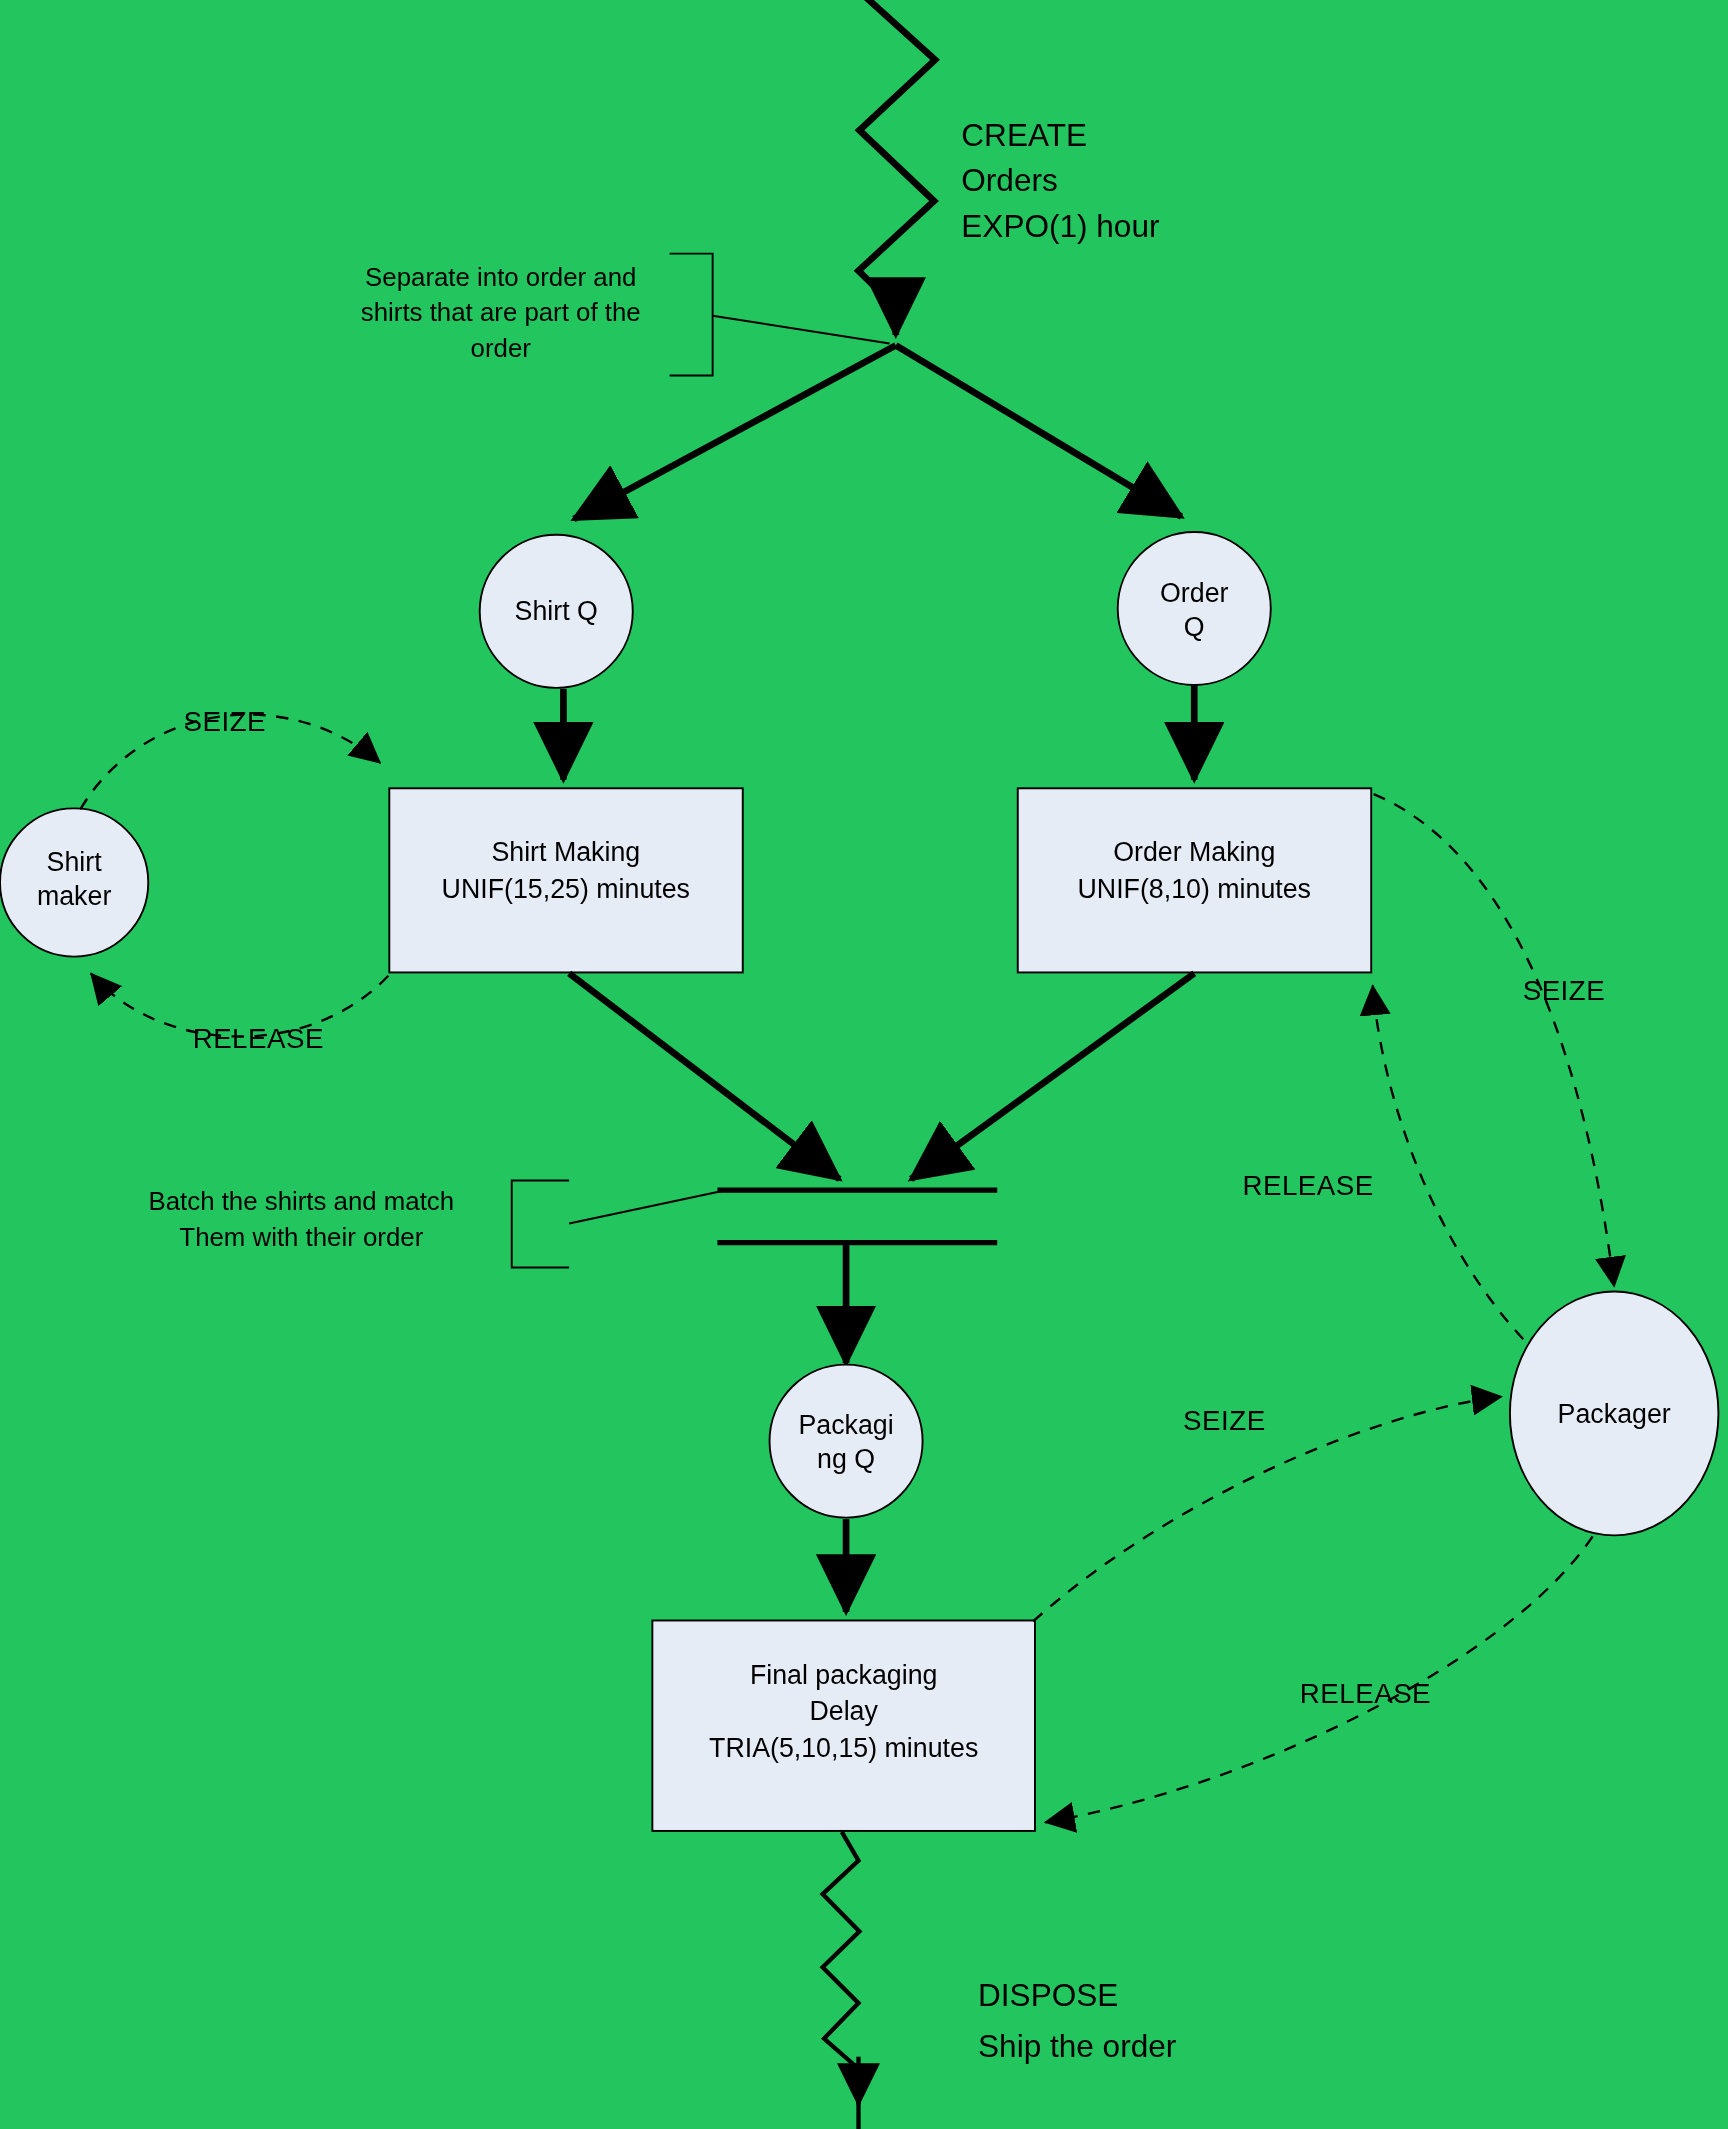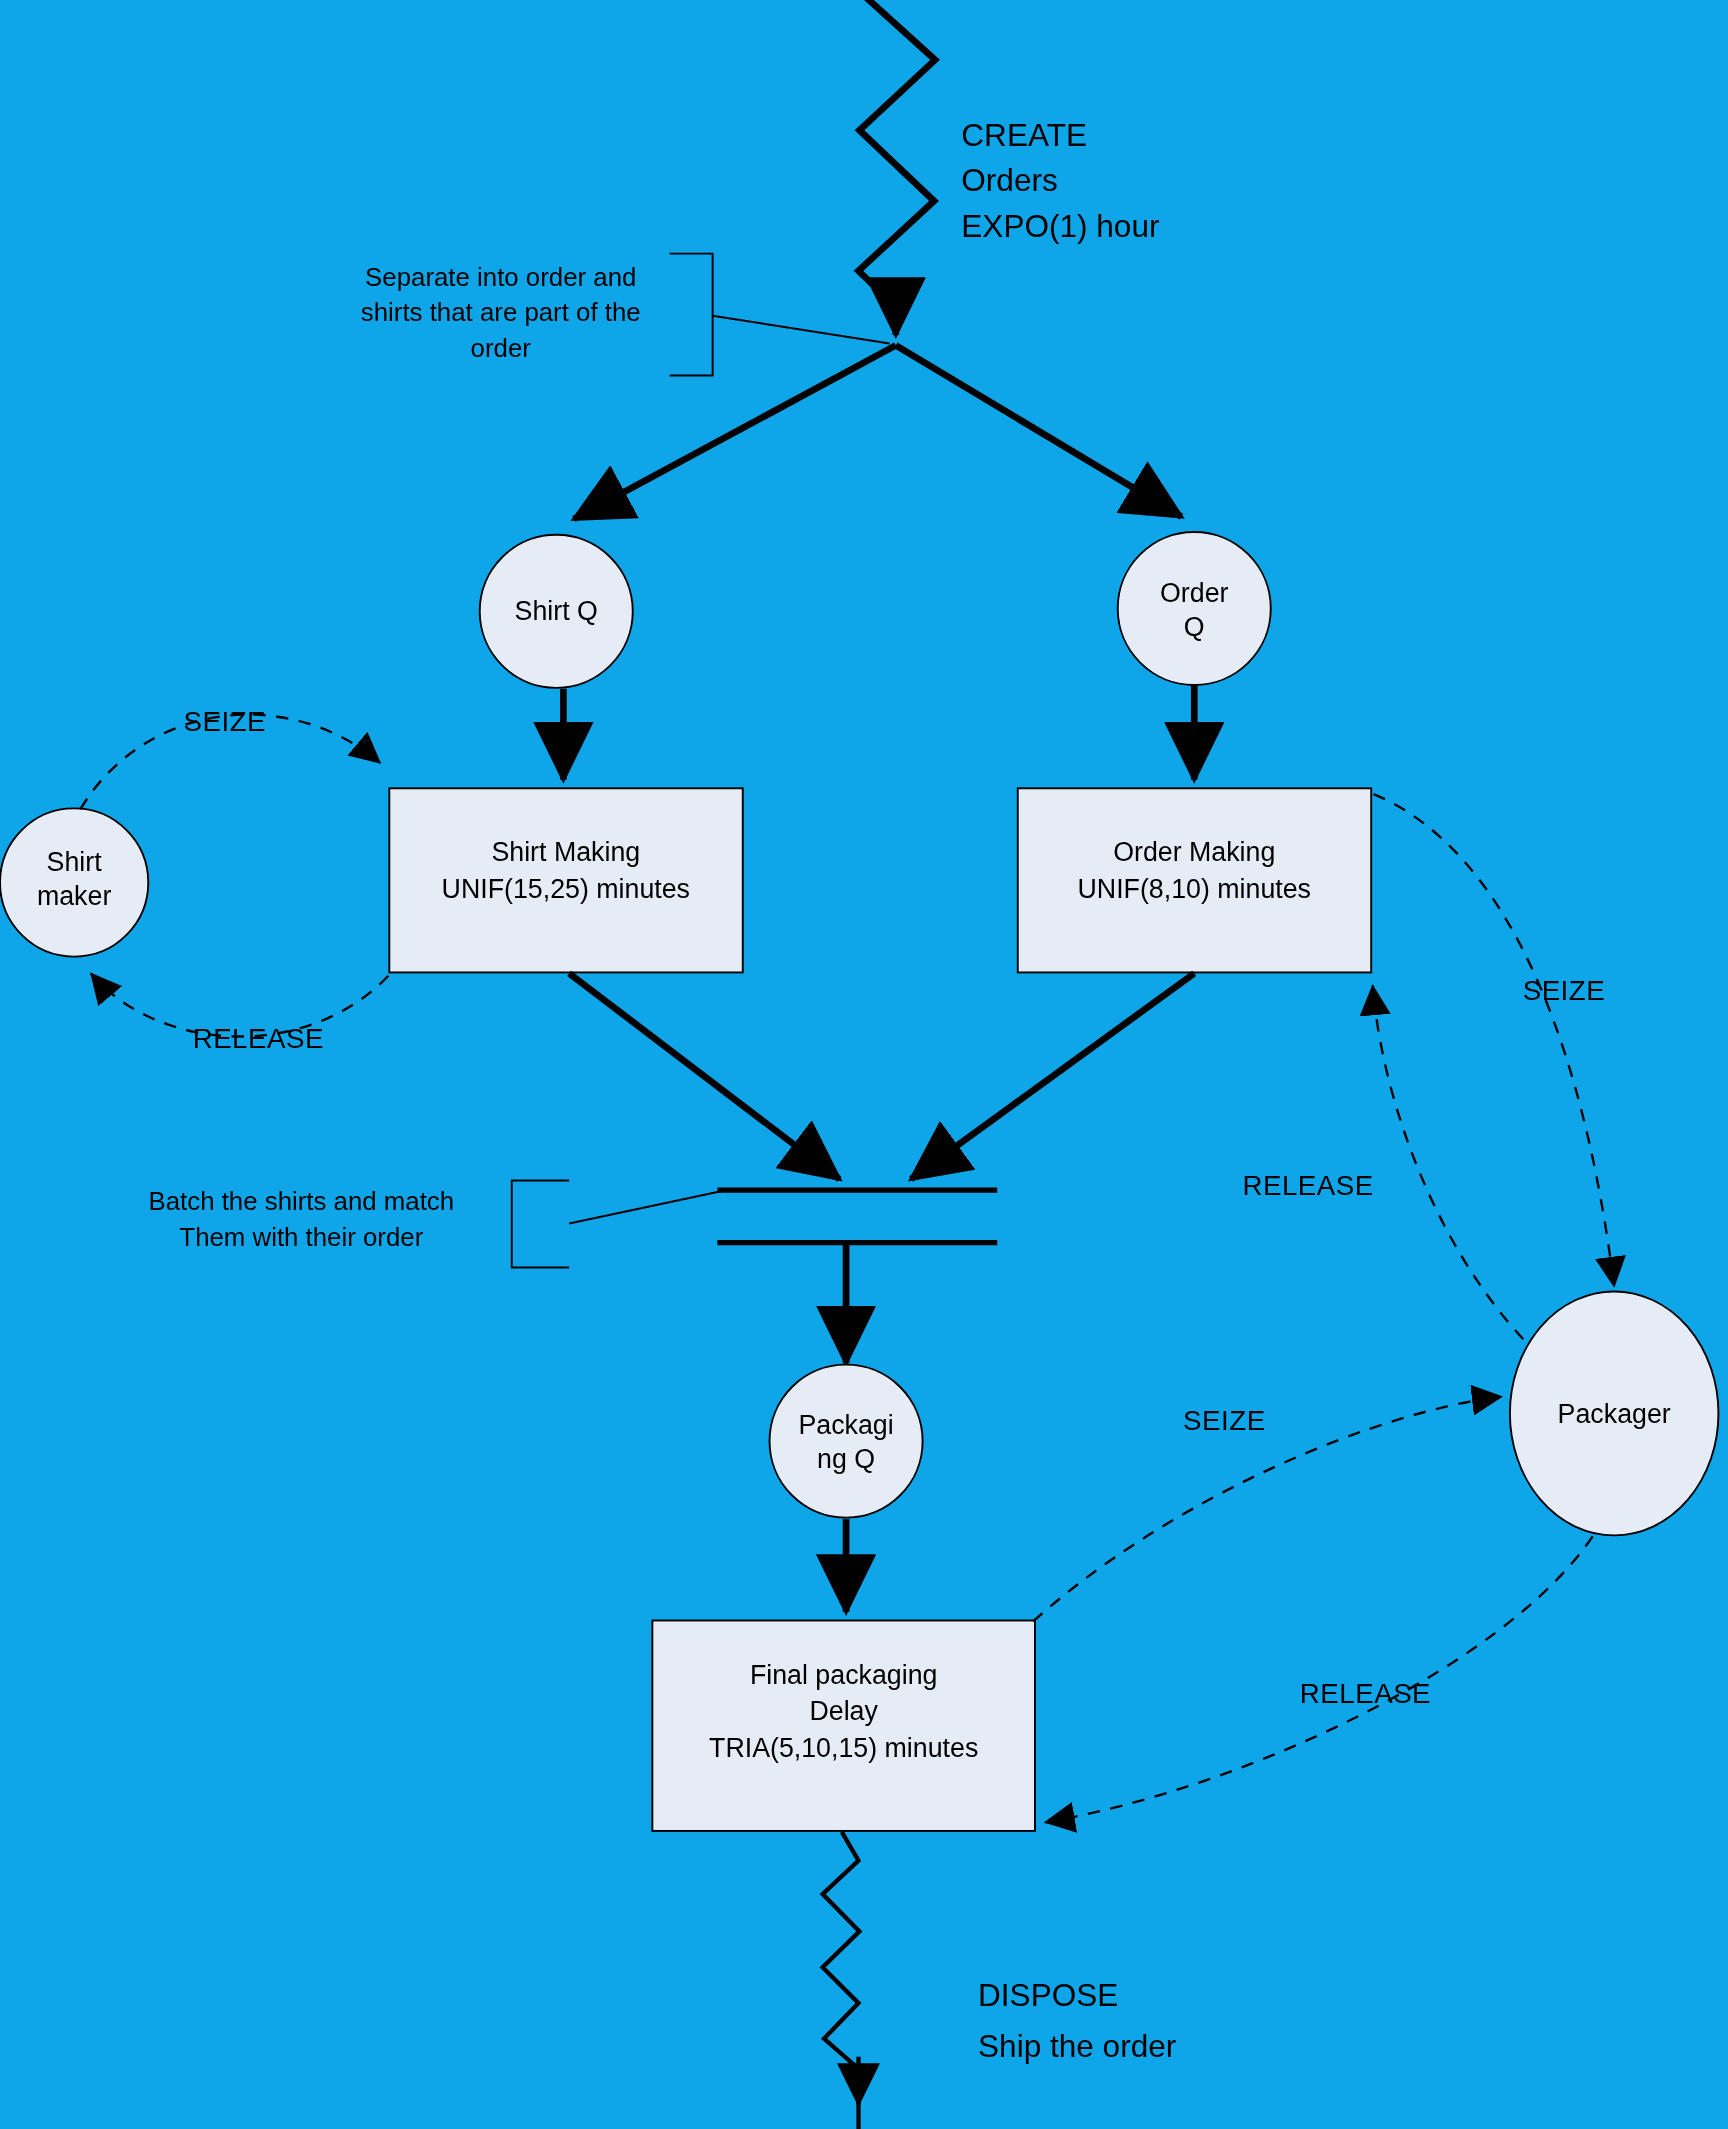--- a/index.html
+++ b/index.html
@@ -1,17 +1,17 @@
 <!DOCTYPE html>
 <html style="font-size:7.7px"><head>
 <meta charset="utf-8">
 <style>
   html,body{margin:0;padding:0;background:#ffffff;}
   body{font-family:"Liberation Sans", sans-serif;}
-  #stage{position:relative;width:1728px;height:2129px;background:#0ea5e9;overflow:hidden;}
+  #stage{position:relative;width:1728px;height:2129px;background:#22c55e;overflow:hidden;}
   svg#diagram{position:absolute;top:0;left:0;width:1728px;height:2129px;display:block;}
   .node-fill{fill:#e6ecf6;stroke:#000000;stroke-width:4;}
   .flow{fill:none;stroke:#000000;stroke-width:14;stroke-linejoin:miter;stroke-linecap:butt;}
   .flow-thin{fill:none;stroke:#000000;stroke-width:9;}
   .res-link{fill:none;stroke:#000000;stroke-width:5;stroke-dasharray:26 22;}
   .leader{fill:none;stroke:#000000;stroke-width:4;}
   .batchbar{stroke:#000000;stroke-width:11;stroke-linecap:butt;}
   text{fill:#000000;font-family:"Liberation Sans", sans-serif;}
   .t-node{font-size:56px;}
   .t-big{font-size:66px;}

